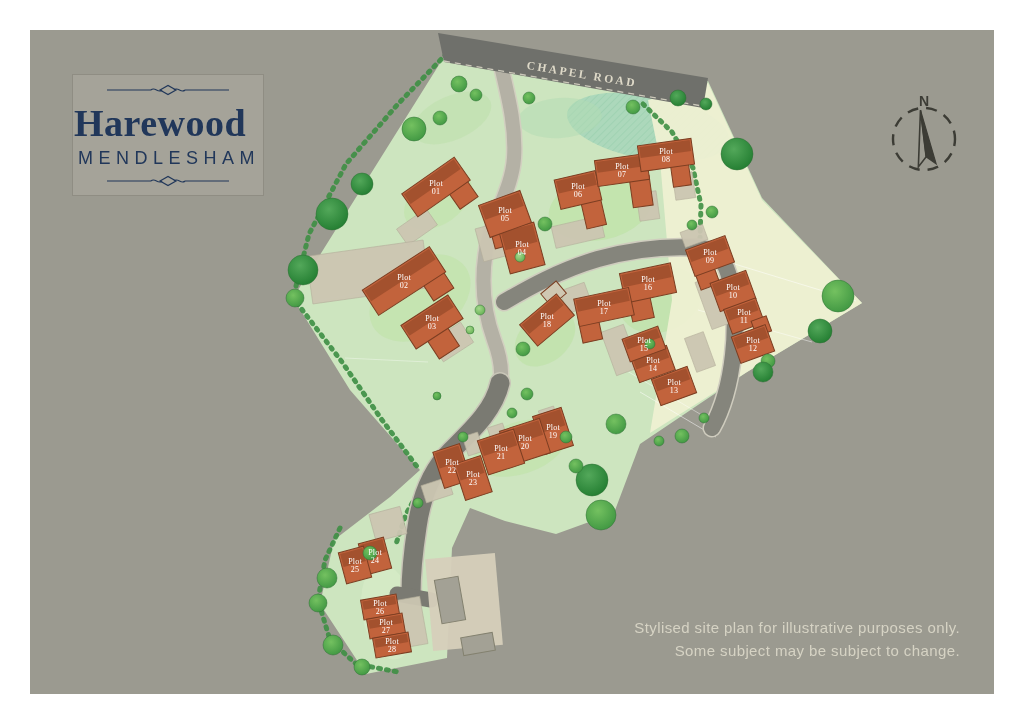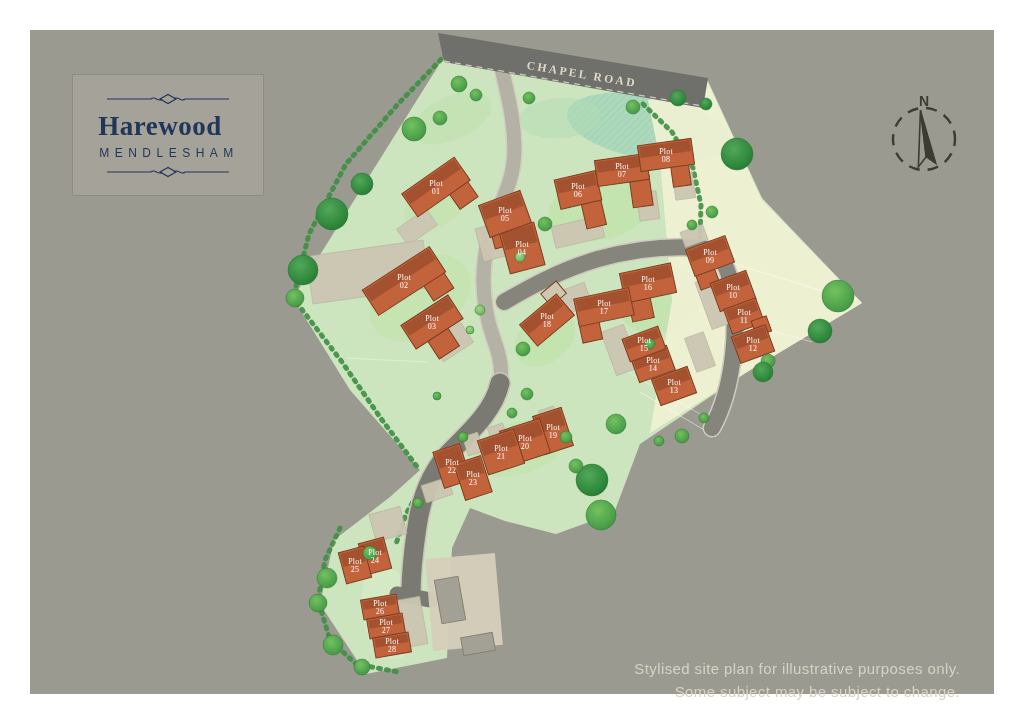--- a/index.html
+++ b/index.html
@@ -4,26 +4,26 @@
 <style>
   html,body{margin:0;padding:0;}
   body{width:1024px;height:724px;background:#ffffff;position:relative;overflow:hidden;
        font-family:"Liberation Sans", sans-serif;}
   .canvas{position:absolute;left:30px;top:30px;width:964px;height:664px;background:#9b9a90;}
   #siteplan{position:absolute;left:0;top:0;width:1024px;height:724px;}
   .logo-box{position:absolute;left:72px;top:74px;width:192px;height:122px;
             background:#a5a399;border:1px solid #8f8d83;box-sizing:border-box;
             display:flex;flex-direction:column;align-items:center;justify-content:center;gap:4px;}
   .logo-title{font-family:"Liberation Serif","DejaVu Serif",serif;font-weight:bold;
-              font-size:27px;color:#21375a;line-height:1;letter-spacing:.5px;margin:2px 16px 0 0;}
-  .logo-subtitle{font-family:"Liberation Sans",sans-serif;font-size:12px;color:#21375a;
+              font-size:38px;color:#21375a;line-height:1;letter-spacing:.5px;margin:2px 16px 0 0;}
+  .logo-subtitle{font-family:"Liberation Sans",sans-serif;font-size:18px;color:#21375a;
                  letter-spacing:5.5px;margin:2px 0 0 2px;}
   .flourish{display:block;}
   .compass{position:absolute;left:878px;top:88px;width:92px;height:92px;}
-  .disclaimer{position:absolute;right:64px;top:658px;text-align:right;color:#d6d3c4;
+  .disclaimer{position:absolute;right:64px;top:617px;text-align:right;color:#d6d3c4;
               font-size:15px;line-height:1.5;letter-spacing:.4px;}
   svg text{user-select:none;}
   .road-label{font-family:"Liberation Serif","DejaVu Serif",serif;fill:#ded9c8;
               font-size:11.5px;letter-spacing:2.5px;font-weight:bold;}
 </style>
 </head>
 <body>
 
 <div class="canvas"></div>
 

